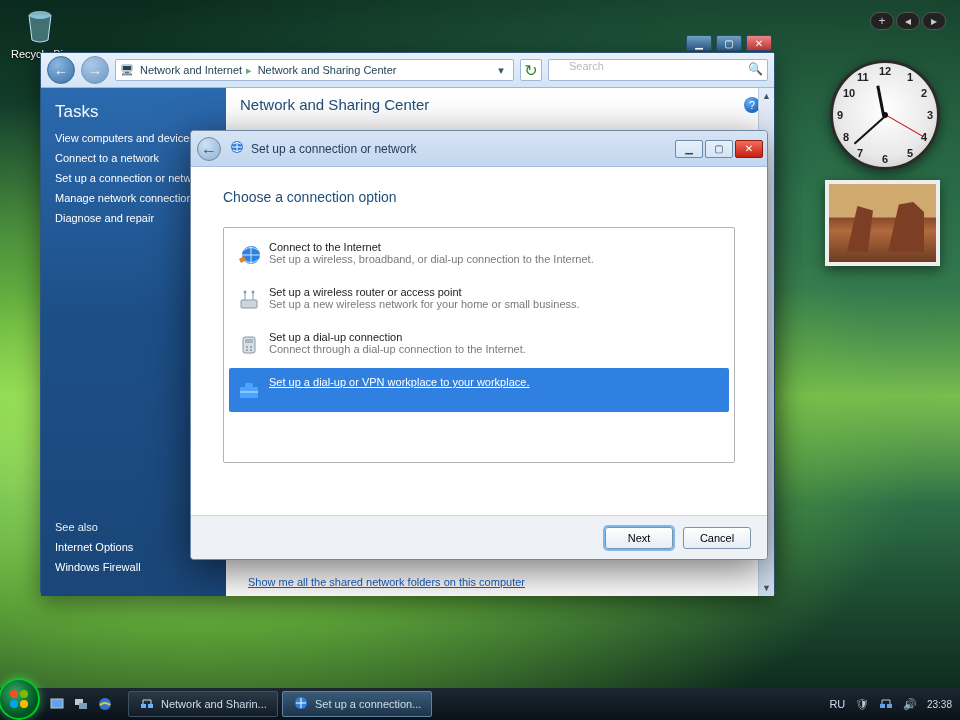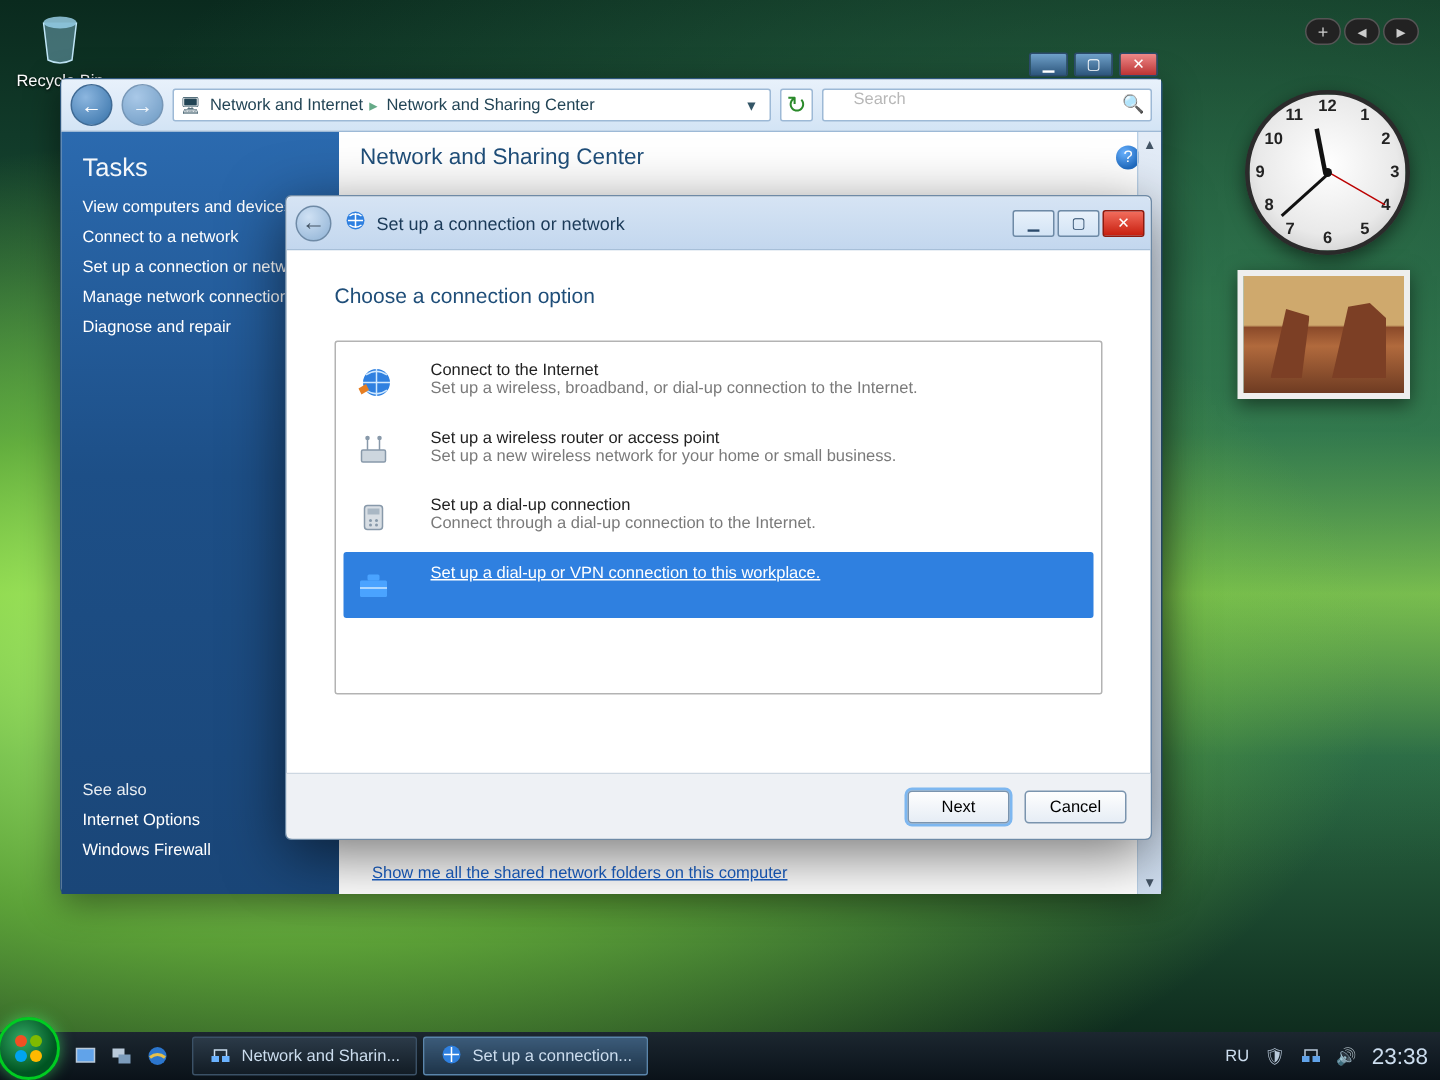--- a/index.html
+++ b/index.html
@@ -84,21 +84,21 @@
 .wizard .wbtn { width:28px; height:18px; border:1px solid #6e8aa6; border-radius:2px; background:linear-gradient(#e8f1fb,#d3e4f5); display:flex; align-items:center; justify-content:center; font-size:10px; color:#2b4a6b; cursor:pointer; }
 .wizard .wbtn.close { background:linear-gradient(#f26d5d,#c71e0e); color:#fff; border-color:#8e1a0e; }
 
 .wizard .wiz-body { padding:16px 32px 0; }
 .wizard .subtitle { color:#1f4e79; font-size:14px; margin:6px 0 22px; }
 
 .option-list {
   border:1px solid #b3b3b3; border-radius:2px; height:236px; padding:4px; overflow:auto;
 }
 .option {
-  display:flex; gap:24px; padding:8px 6px; border-radius:2px; cursor:pointer; margin:1px;
+  display:flex; gap:6px; padding:8px 6px; border-radius:2px; cursor:pointer; margin:1px;
 }
 .option .icon { width:28px; height:28px; flex-shrink:0; display:flex; align-items:center; justify-content:center; }
 .option .texts .t1 { font-size:11px; color:#222; }
 .option .texts .t2 { font-size:11px; color:#7a7a7a; }
 .option.selected { background:#2f80e0; }
 .option.selected .t1, .option.selected .t2 { color:#fff; text-decoration:underline; }
 
 .wizard .footer {
   position:absolute; left:0; right:0; bottom:0; height:44px;
   background:#eef1f5; border-top:1px solid #cdd7e1;
@@ -149,21 +149,21 @@
 .ql .qi { width:18px; height:18px; display:flex; align-items:center; justify-content:center; opacity:.9; cursor:pointer; }
 .tasks { display:flex; gap:4px; margin-left:6px; }
 .taskbtn {
   height:26px; min-width:150px; padding:0 10px; display:flex; align-items:center; gap:6px;
   background:linear-gradient(#2b3a48,#121c25); border:1px solid #3b5166; border-radius:2px; cursor:pointer;
 }
 .taskbtn.active { background:linear-gradient(#3b5b79,#1e3449); border-color:#5a85ab; }
 .tray { margin-left:auto; display:flex; align-items:center; gap:10px; padding-right:8px; }
 .tray .lang { font-size:11px; }
 .tray .ic { opacity:.9; cursor:pointer; }
-.tray .time { font-size:15px; }
+.tray .time { font-size:10px; }
 </style>
 </head>
 <body>
 
 <div class="desktop">
 
   <div class="recycle-bin">
     <svg class="glyph" width="40" height="40" viewBox="0 0 40 40">
       <ellipse cx="20" cy="9" rx="11" ry="4" fill="#9fd6ef" opacity="0.8"></ellipse>
       <path d="M9 9 L12 34 Q20 38 28 34 L31 9" fill="rgba(150,210,240,0.4)" stroke="#bfe6f7"></path>
@@ -328,21 +328,21 @@
 
         <div class="option selected">
           <span class="icon">
             <svg width="28" height="28" viewBox="0 0 28 28">
                 <rect x="5" y="11" width="18" height="11" rx="1" fill="#4aa3ff"></rect>
                 <rect x="10" y="7" width="8" height="4" rx="1" fill="#4aa3ff"></rect>
                 <line x1="5" y1="16" x2="23" y2="16" stroke="#cfe8ff"></line>
               </svg>
           </span>
           <div class="texts">
-            <div class="t2">Set up a dial-up or VPN connection to this workplace.</div>
+            <div class="t2">Set up a dial-up or VPN workplace to your workplace.</div>
           </div>
         </div>
 
       </div>
     </div>
 
     <div class="footer">
       <button class="btn primary">Next</button>
       <button class="btn">Cancel</button>
     </div>

